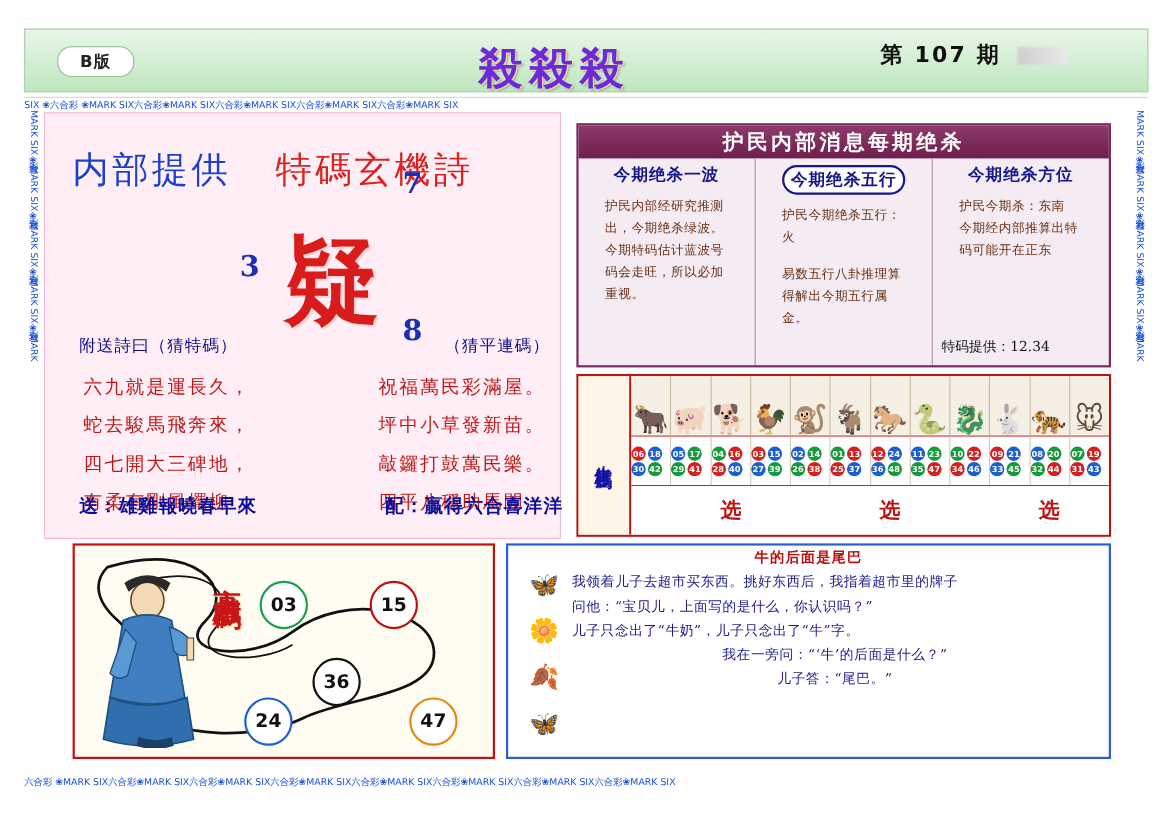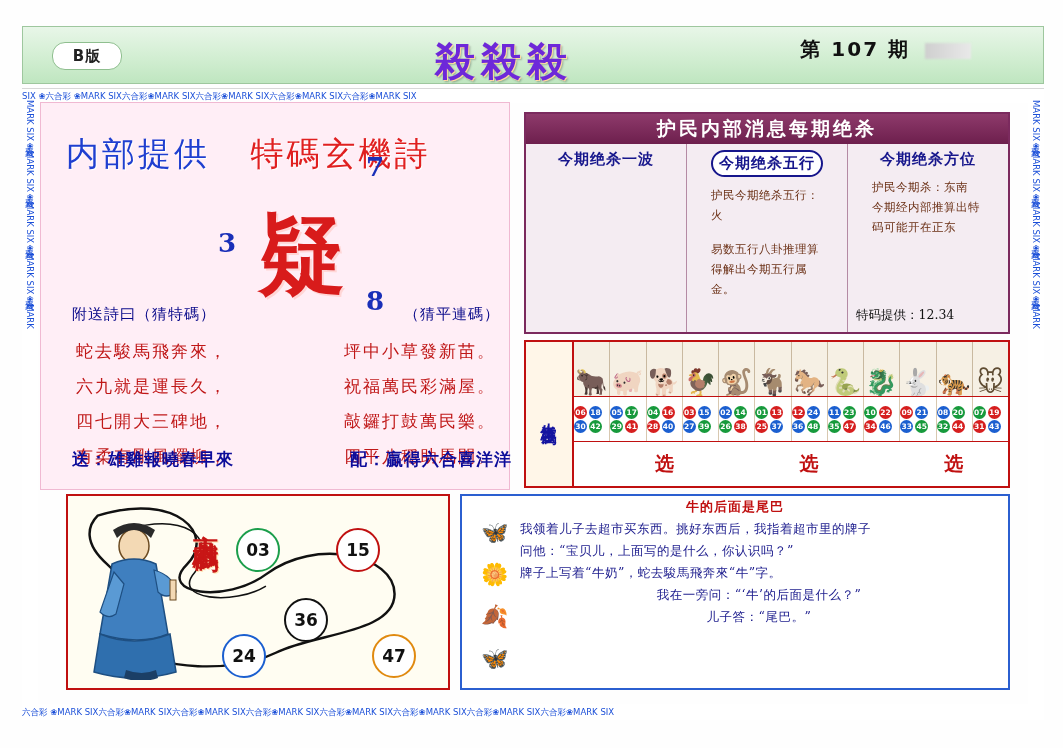--- a/index.html
+++ b/index.html
@@ -281,26 +281,26 @@
   </div>
   <div class="big-char">疑</div>
   <div class="num-float nf1">7</div>
   <div class="num-float nf2">3</div>
   <div class="num-float nf3">8</div>
   <div class="poem-sub ps-left">附送詩曰（猜特碼）</div>
   <div class="poem-sub ps-right">（猜平連碼）</div>
 
   <div class="poem-lines">
     <div class="poem-row">
+      <span>六九就是運長久，</span>
+      <span>祝福萬民彩滿屋。</span>
+    </div>
+    <div class="poem-row">
       <span>蛇去駿馬飛奔來，</span>
       <span>坪中小草發新苗。</span>
-    </div>
-    <div class="poem-row">
-      <span>六九就是運長久，</span>
-      <span>祝福萬民彩滿屋。</span>
     </div>
     <div class="poem-row">
       <span>四七開大三碑地，</span>
       <span>敲鑼打鼓萬民樂。</span>
     </div>
     <div class="poem-row">
       <span>有柔有剛風擺柳，</span>
       <span>四平八穩助馬開。</span>
     </div>
   </div>
@@ -308,20 +308,21 @@
     <span>送：雄雞報曉春早來</span>
     <span>配：贏得六合喜洋洋</span>
   </div>
 
   <div class="kill-panel"></div>
   <div class="kill-title">护民内部消息每期绝杀</div>
   <div class="kill-cols">
 
     <div class="kcol">
       <div class="kcol-h">今期绝杀一波</div>
+      <div class="kbody">护民内部经研究推测出，今期绝杀绿波。今期特码估计蓝波号码会走旺，所以必加重视。</div>
     </div>
 
     <div class="kcol">
       <div class="kcol-h oval">今期绝杀五行</div>
       <div class="kbody" style="margin-bottom:14px;">护民今期绝杀五行：火</div>
       <div class="kbody">易数五行八卦推理算得解出今期五行属金。</div>
     </div>
 
     <div class="kcol">
       <div class="kcol-h">今期绝杀方位</div>
@@ -544,18 +545,18 @@
   <div class="story-title">牛的后面是尾巴</div>
   <div class="story-icons">
     <span class="ic">🦋</span>
     <span class="ic">🌼</span>
     <span class="ic">🍂</span>
     <span class="ic">🦋</span>
   </div>
   <div class="story-lines">
     <div>我领着儿子去超市买东西。挑好东西后，我指着超市里的牌子</div>
     <div>问他：“宝贝儿，上面写的是什么，你认识吗？”</div>
-    <div>牌子上写着“牛奶”，蛇去駿馬飛奔來“牛”字。</div>
+    <div>儿子只念出了“牛奶”，儿子只念出了“牛”字。</div>
     <div class="ctr">我在一旁问：“‘牛’的后面是什么？”</div>
     <div class="ctr">儿子答：“尾巴。”</div>
   </div>
 
 </div>
 
 </body></html>

